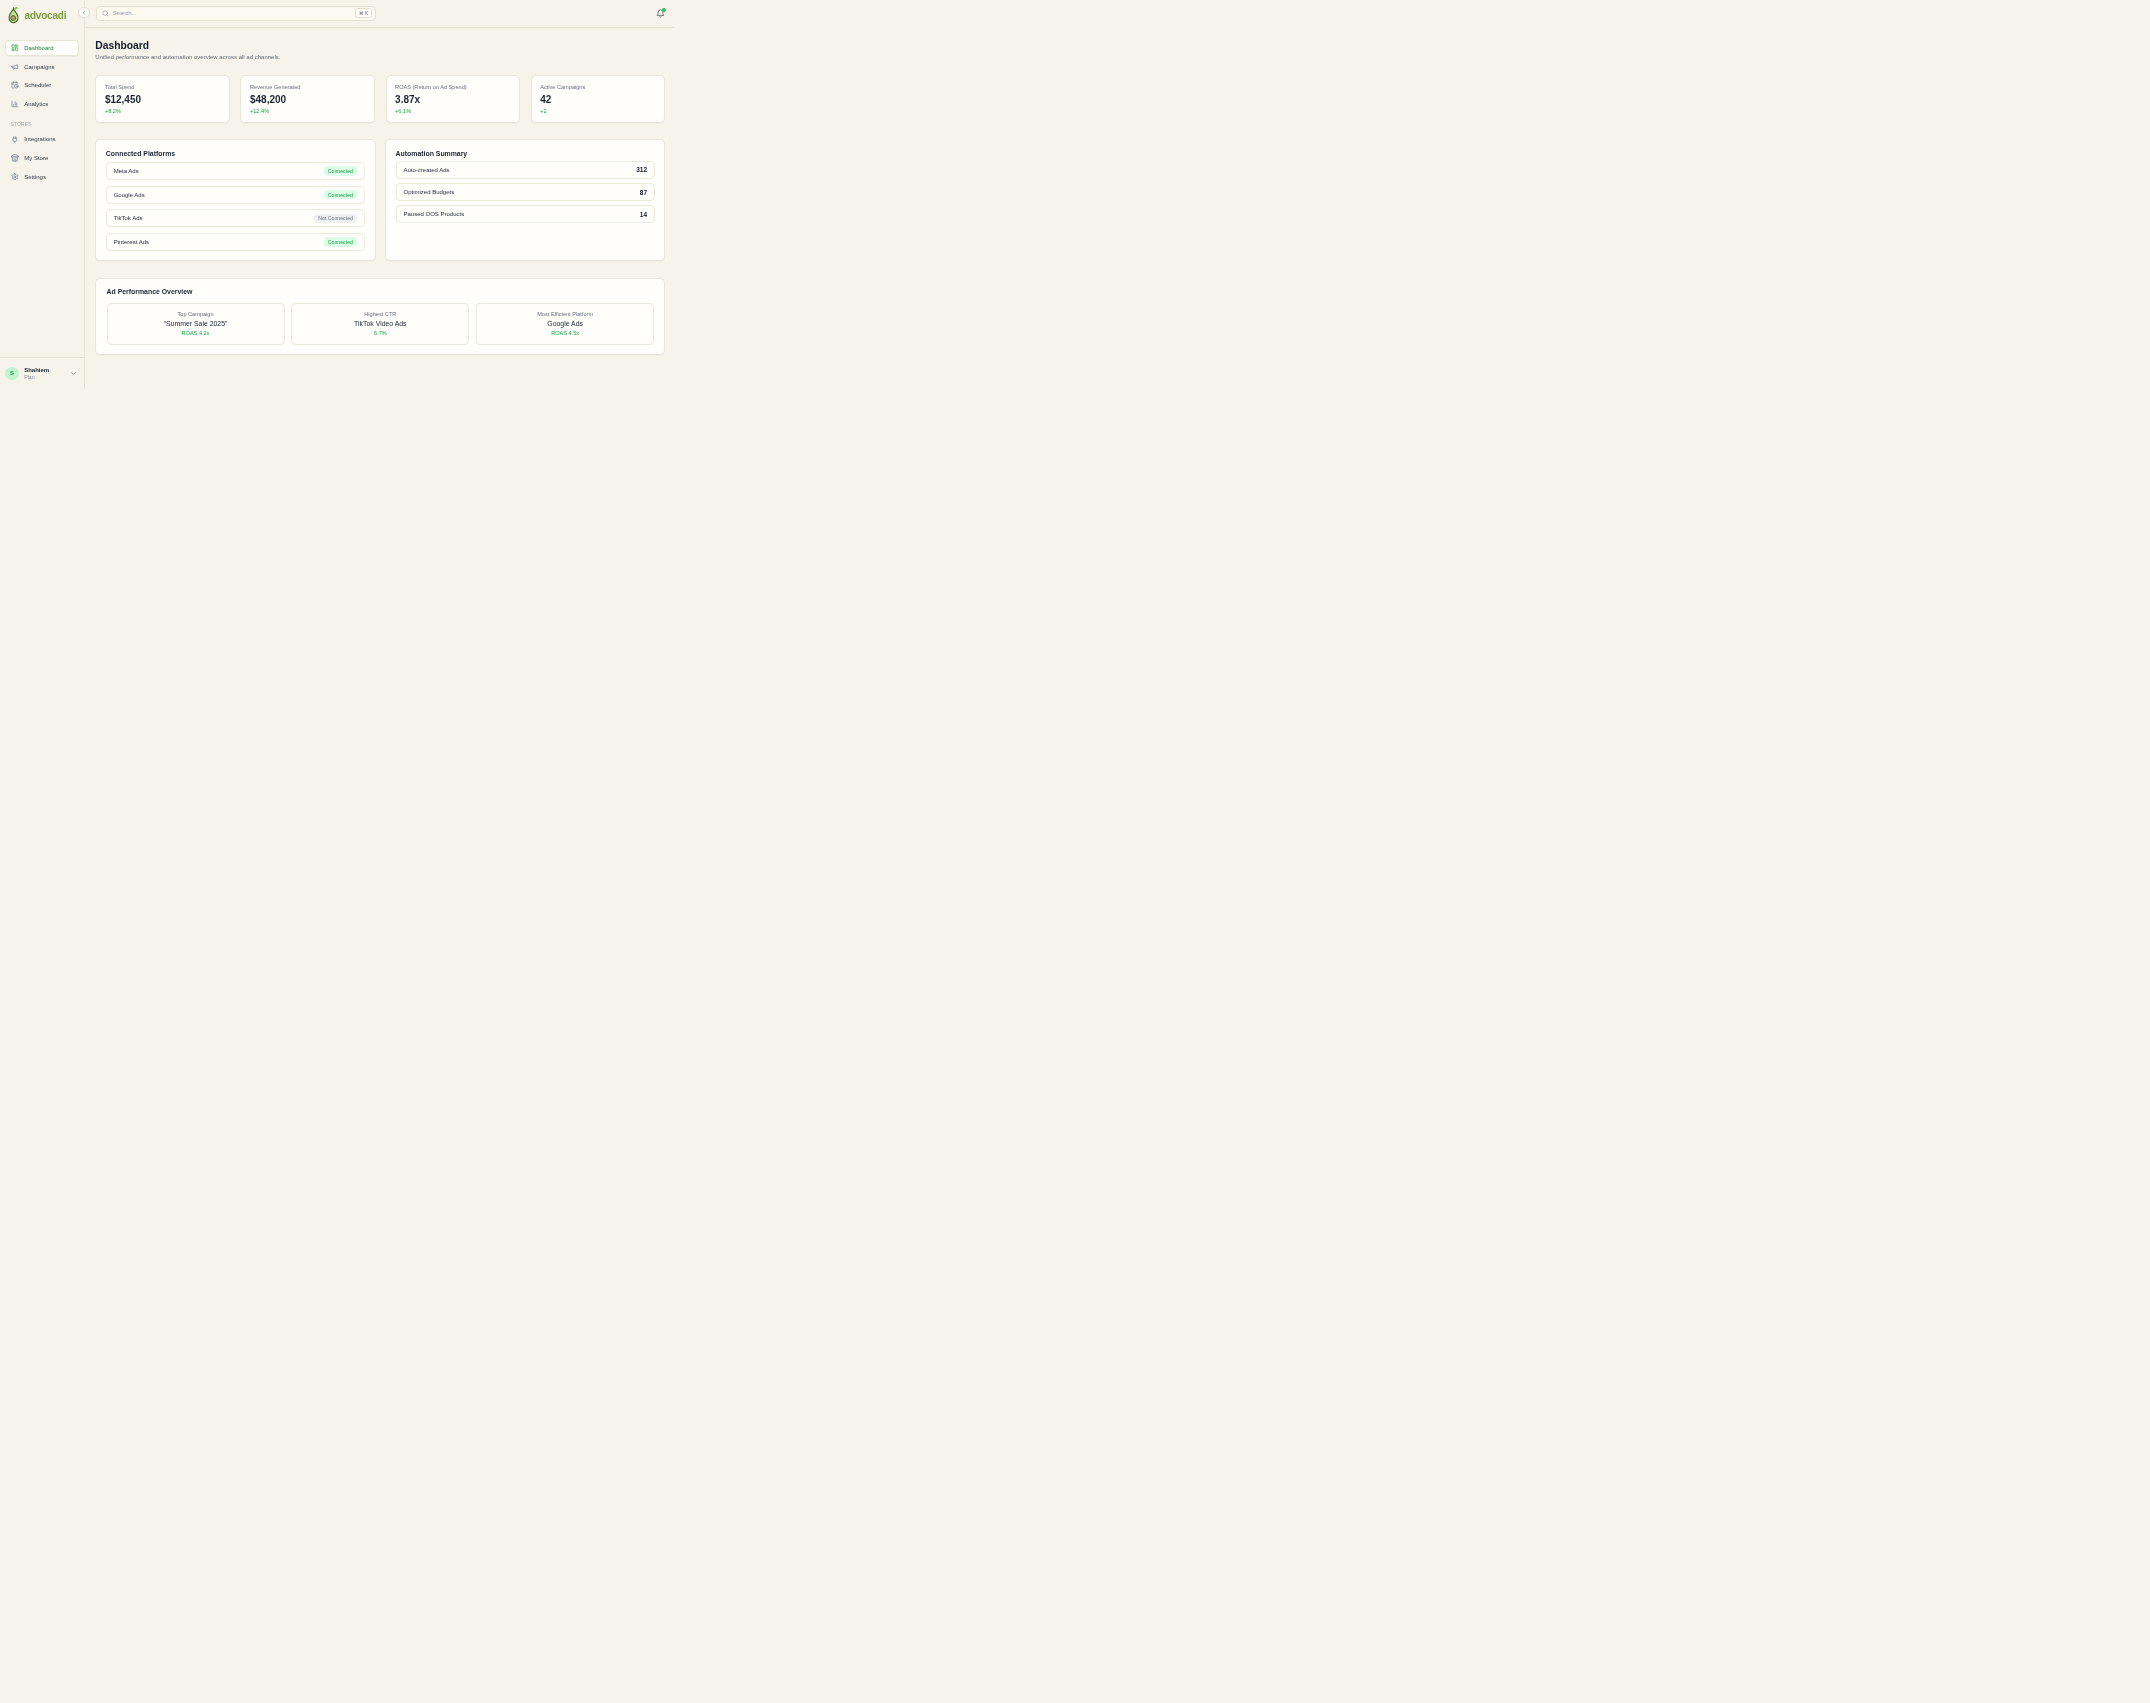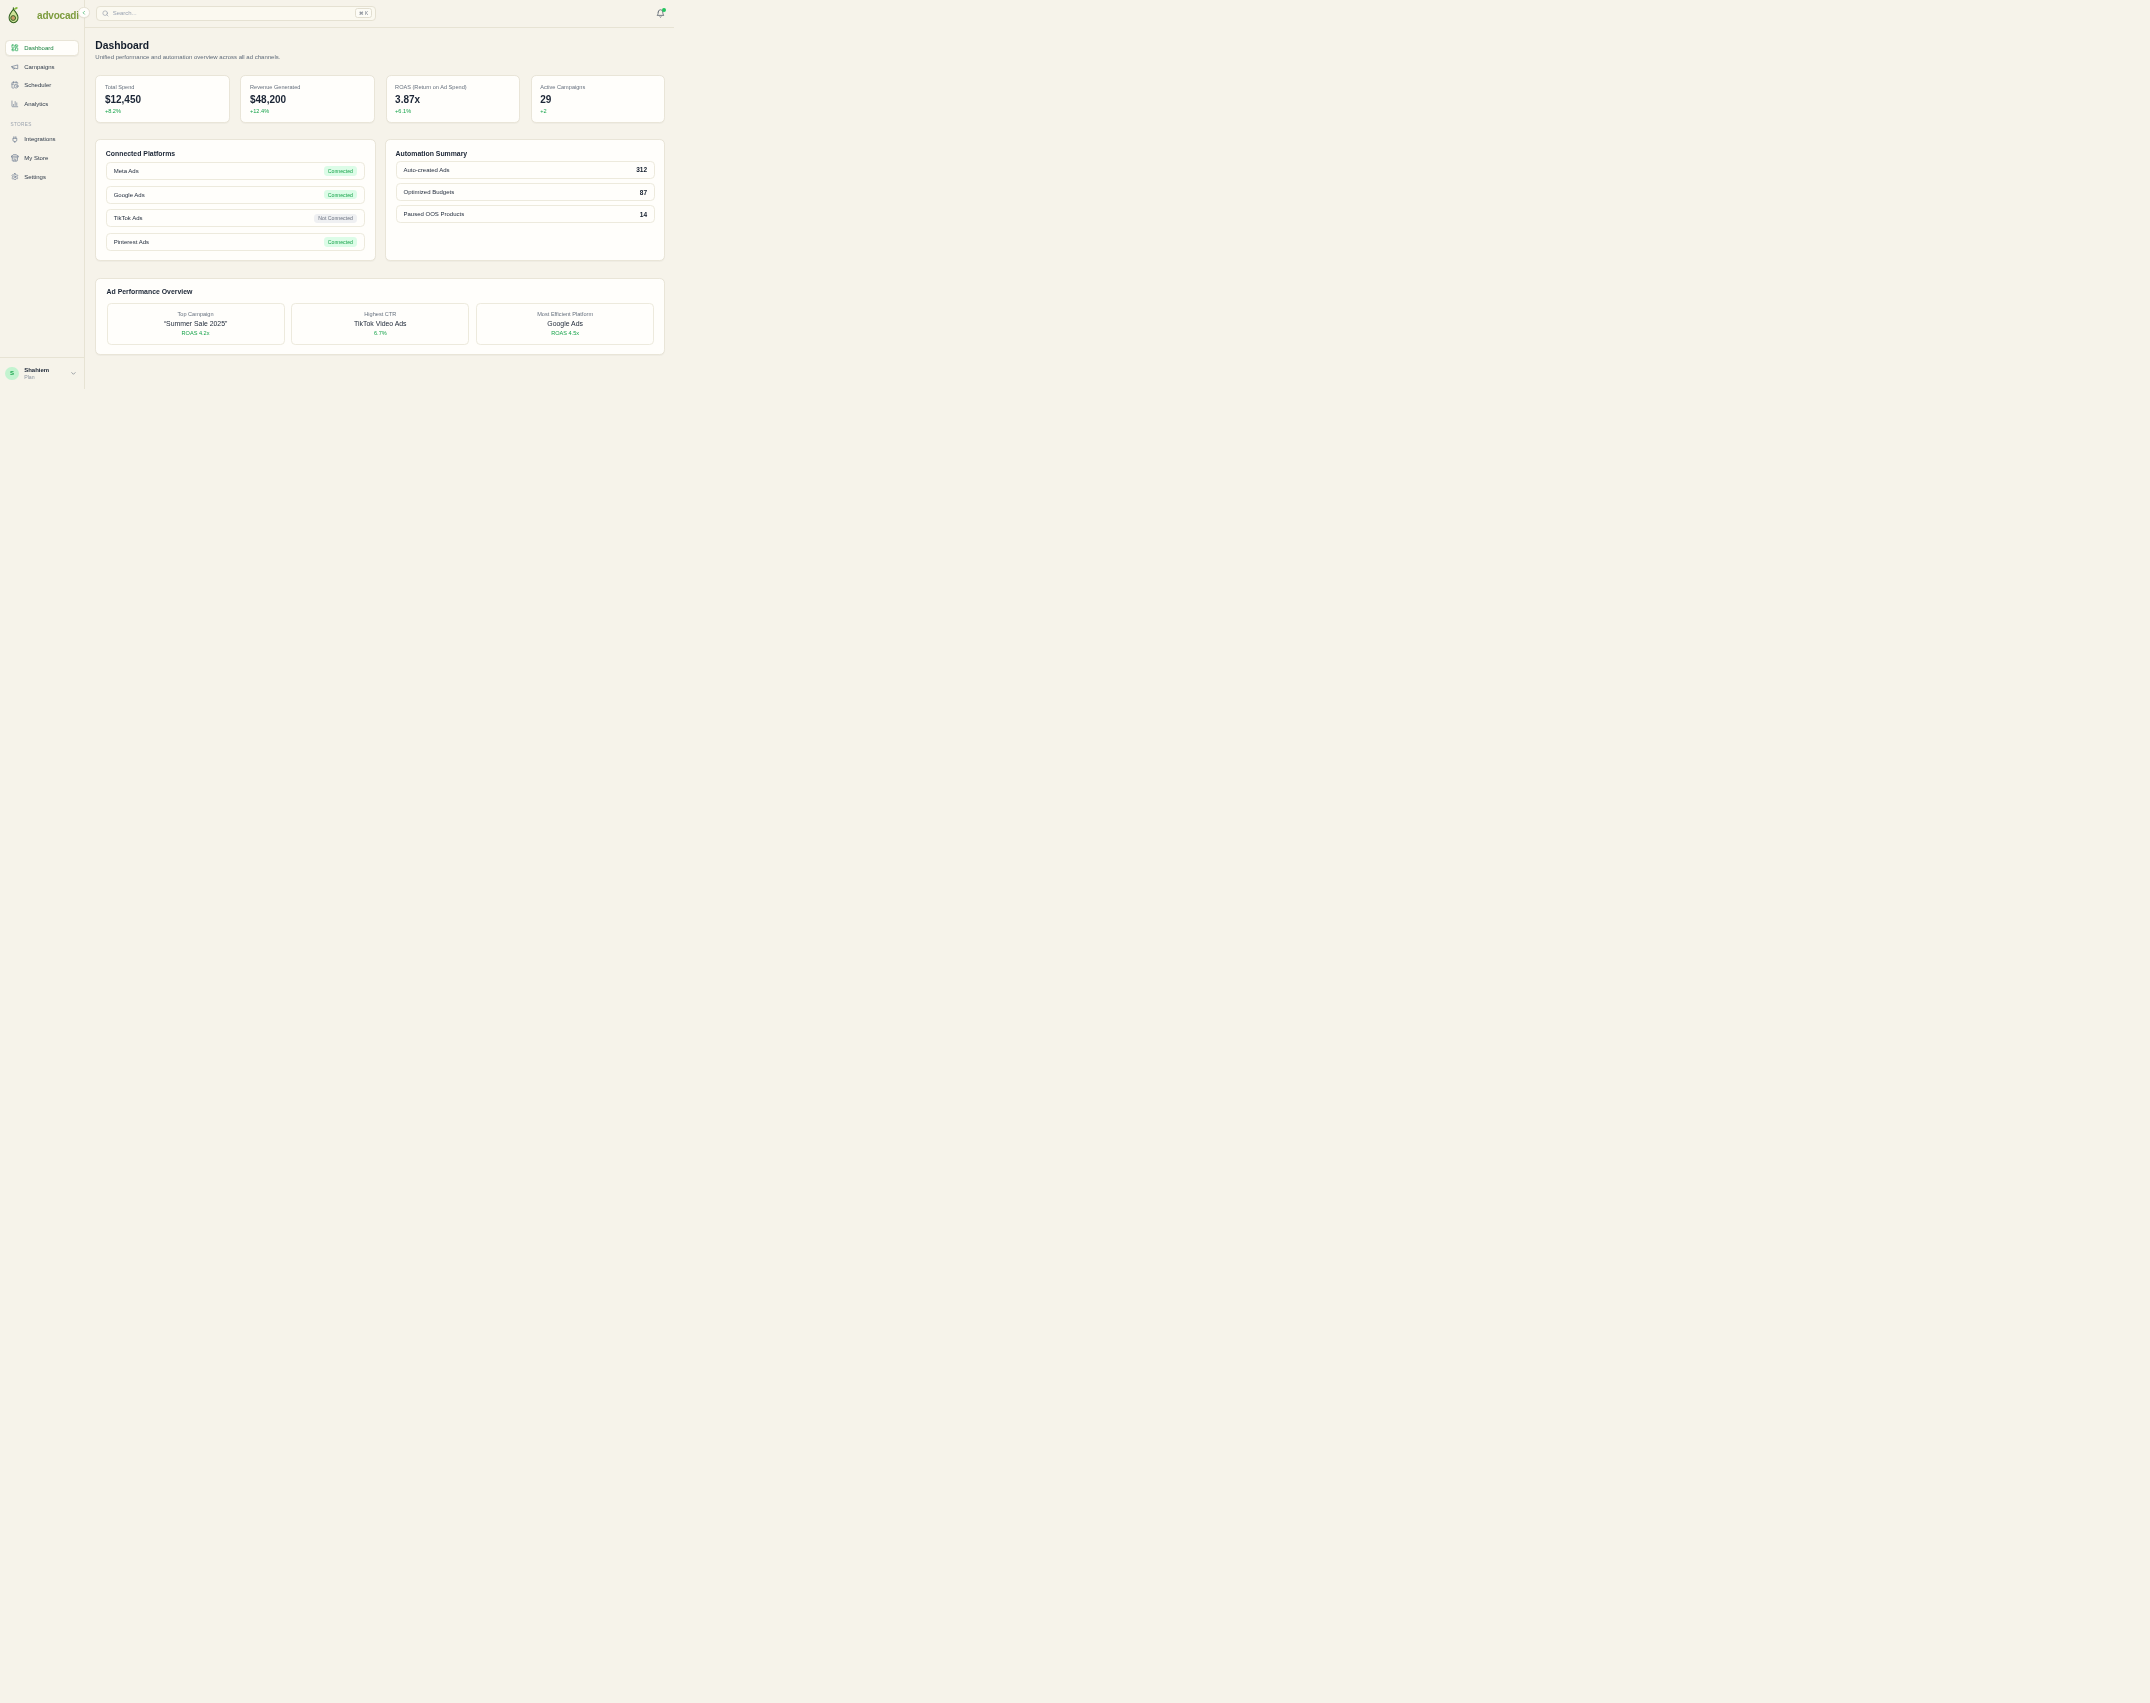--- a/index.html
+++ b/index.html
@@ -8,21 +8,21 @@
     font-family:"Liberation Sans","DejaVu Sans",sans-serif;
     background:#f6f3ea; color:#1b2535;
   }
   .app { display:flex; width:100%; height:100%; }
 
   
   .sidebar {
     position:relative; width:85px; flex:0 0 85px; height:100%;
     background:#f6f3ea; border-right:0.4px solid #e7e3d4; padding:6px 5.2px 0;
   }
-  .brand { display:flex; align-items:center; gap:3px; padding-left:0.9px; cursor:pointer;justify-content:space-between; }
+  .brand { display:flex; align-items:center; gap:3px; padding-left:0.9px; cursor:pointer; }
   .brand-logo svg { display:block; }
   .brand-name { font-size:10px; font-weight:700; color:#7d9c3e; letter-spacing:-0.2px; }
   .collapse-btn {
     position:absolute; top:6.9px; right:-5.6px; width:11.2px; height:11.2px;
     border-radius:50%; background:#fffefb; border:0.4px solid #e5e1d3;
     display:flex; align-items:center; justify-content:center; cursor:pointer;
     box-shadow:0 0.4px 0.9px rgba(0,0,0,.06); color:#16a34a; z-index:5;
   }
   .nav { margin-top:15px; }
   .nav-item {
@@ -285,21 +285,21 @@
           <div class="kpi-value">$48,200</div>
           <div class="kpi-delta">+12.4%</div>
         </div>
         <div class="card kpi">
           <div class="kpi-label">ROAS (Return on Ad Spend)</div>
           <div class="kpi-value">3.87x</div>
           <div class="kpi-delta">+6.1%</div>
         </div>
         <div class="card kpi">
           <div class="kpi-label">Active Campaigns</div>
-          <div class="kpi-value">29</div>
+          <div class="kpi-value">42</div>
           <div class="kpi-delta">+2</div>
         </div>
       </section>
 
       <section class="mid">
         <div class="card">
           <div class="card-title">Connected Platforms</div>
           <div class="plat-row">
             <span class="row-label">Meta Ads</span>
             <span class="pill pill-connected">Connected</span>

